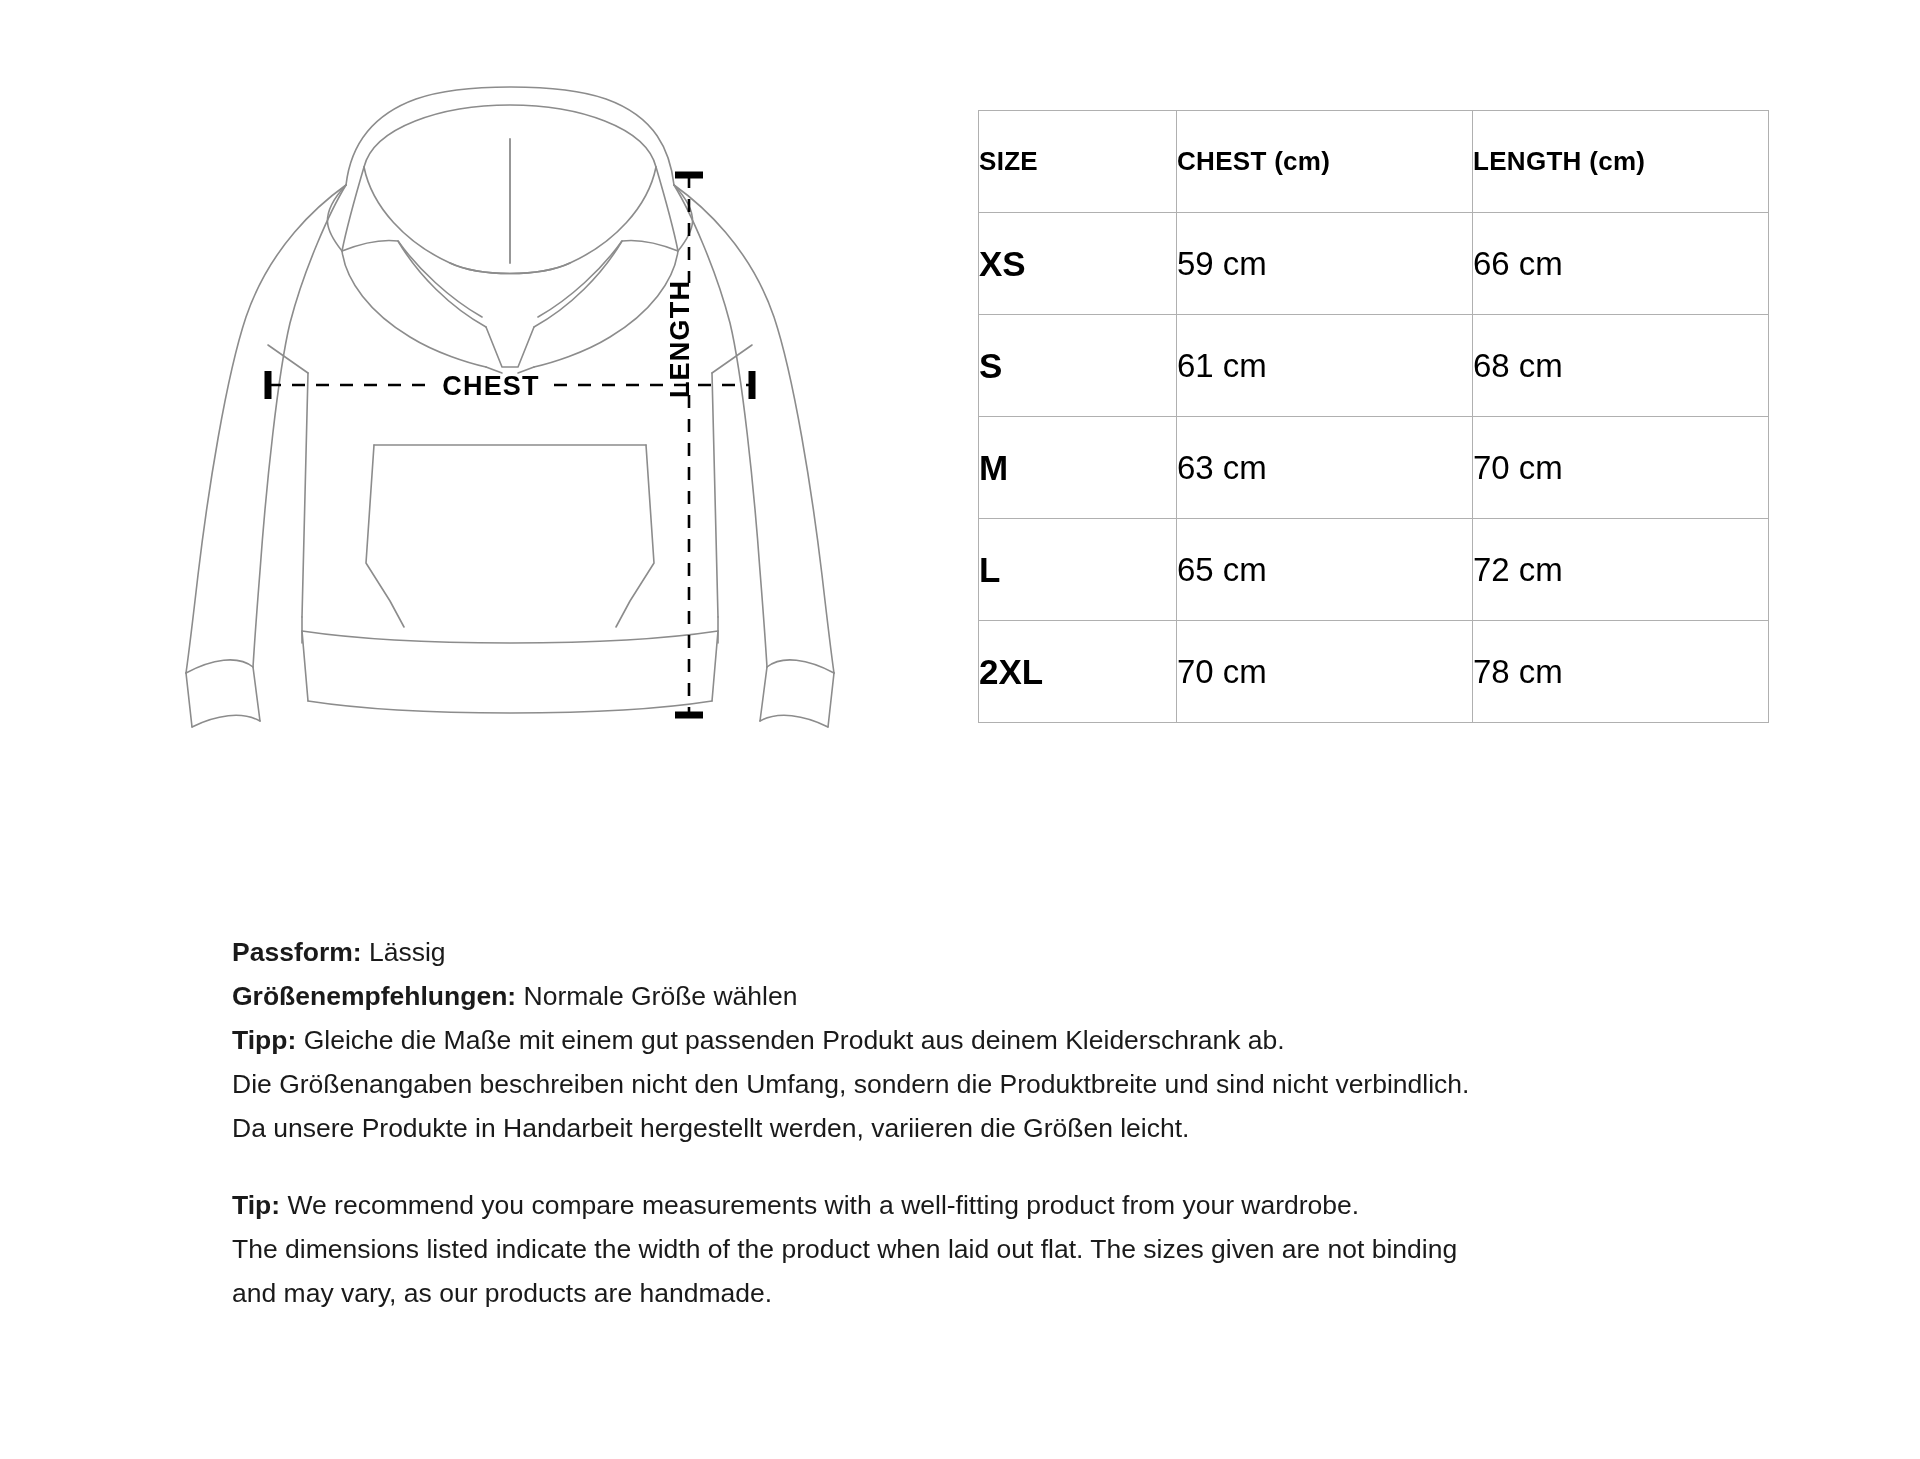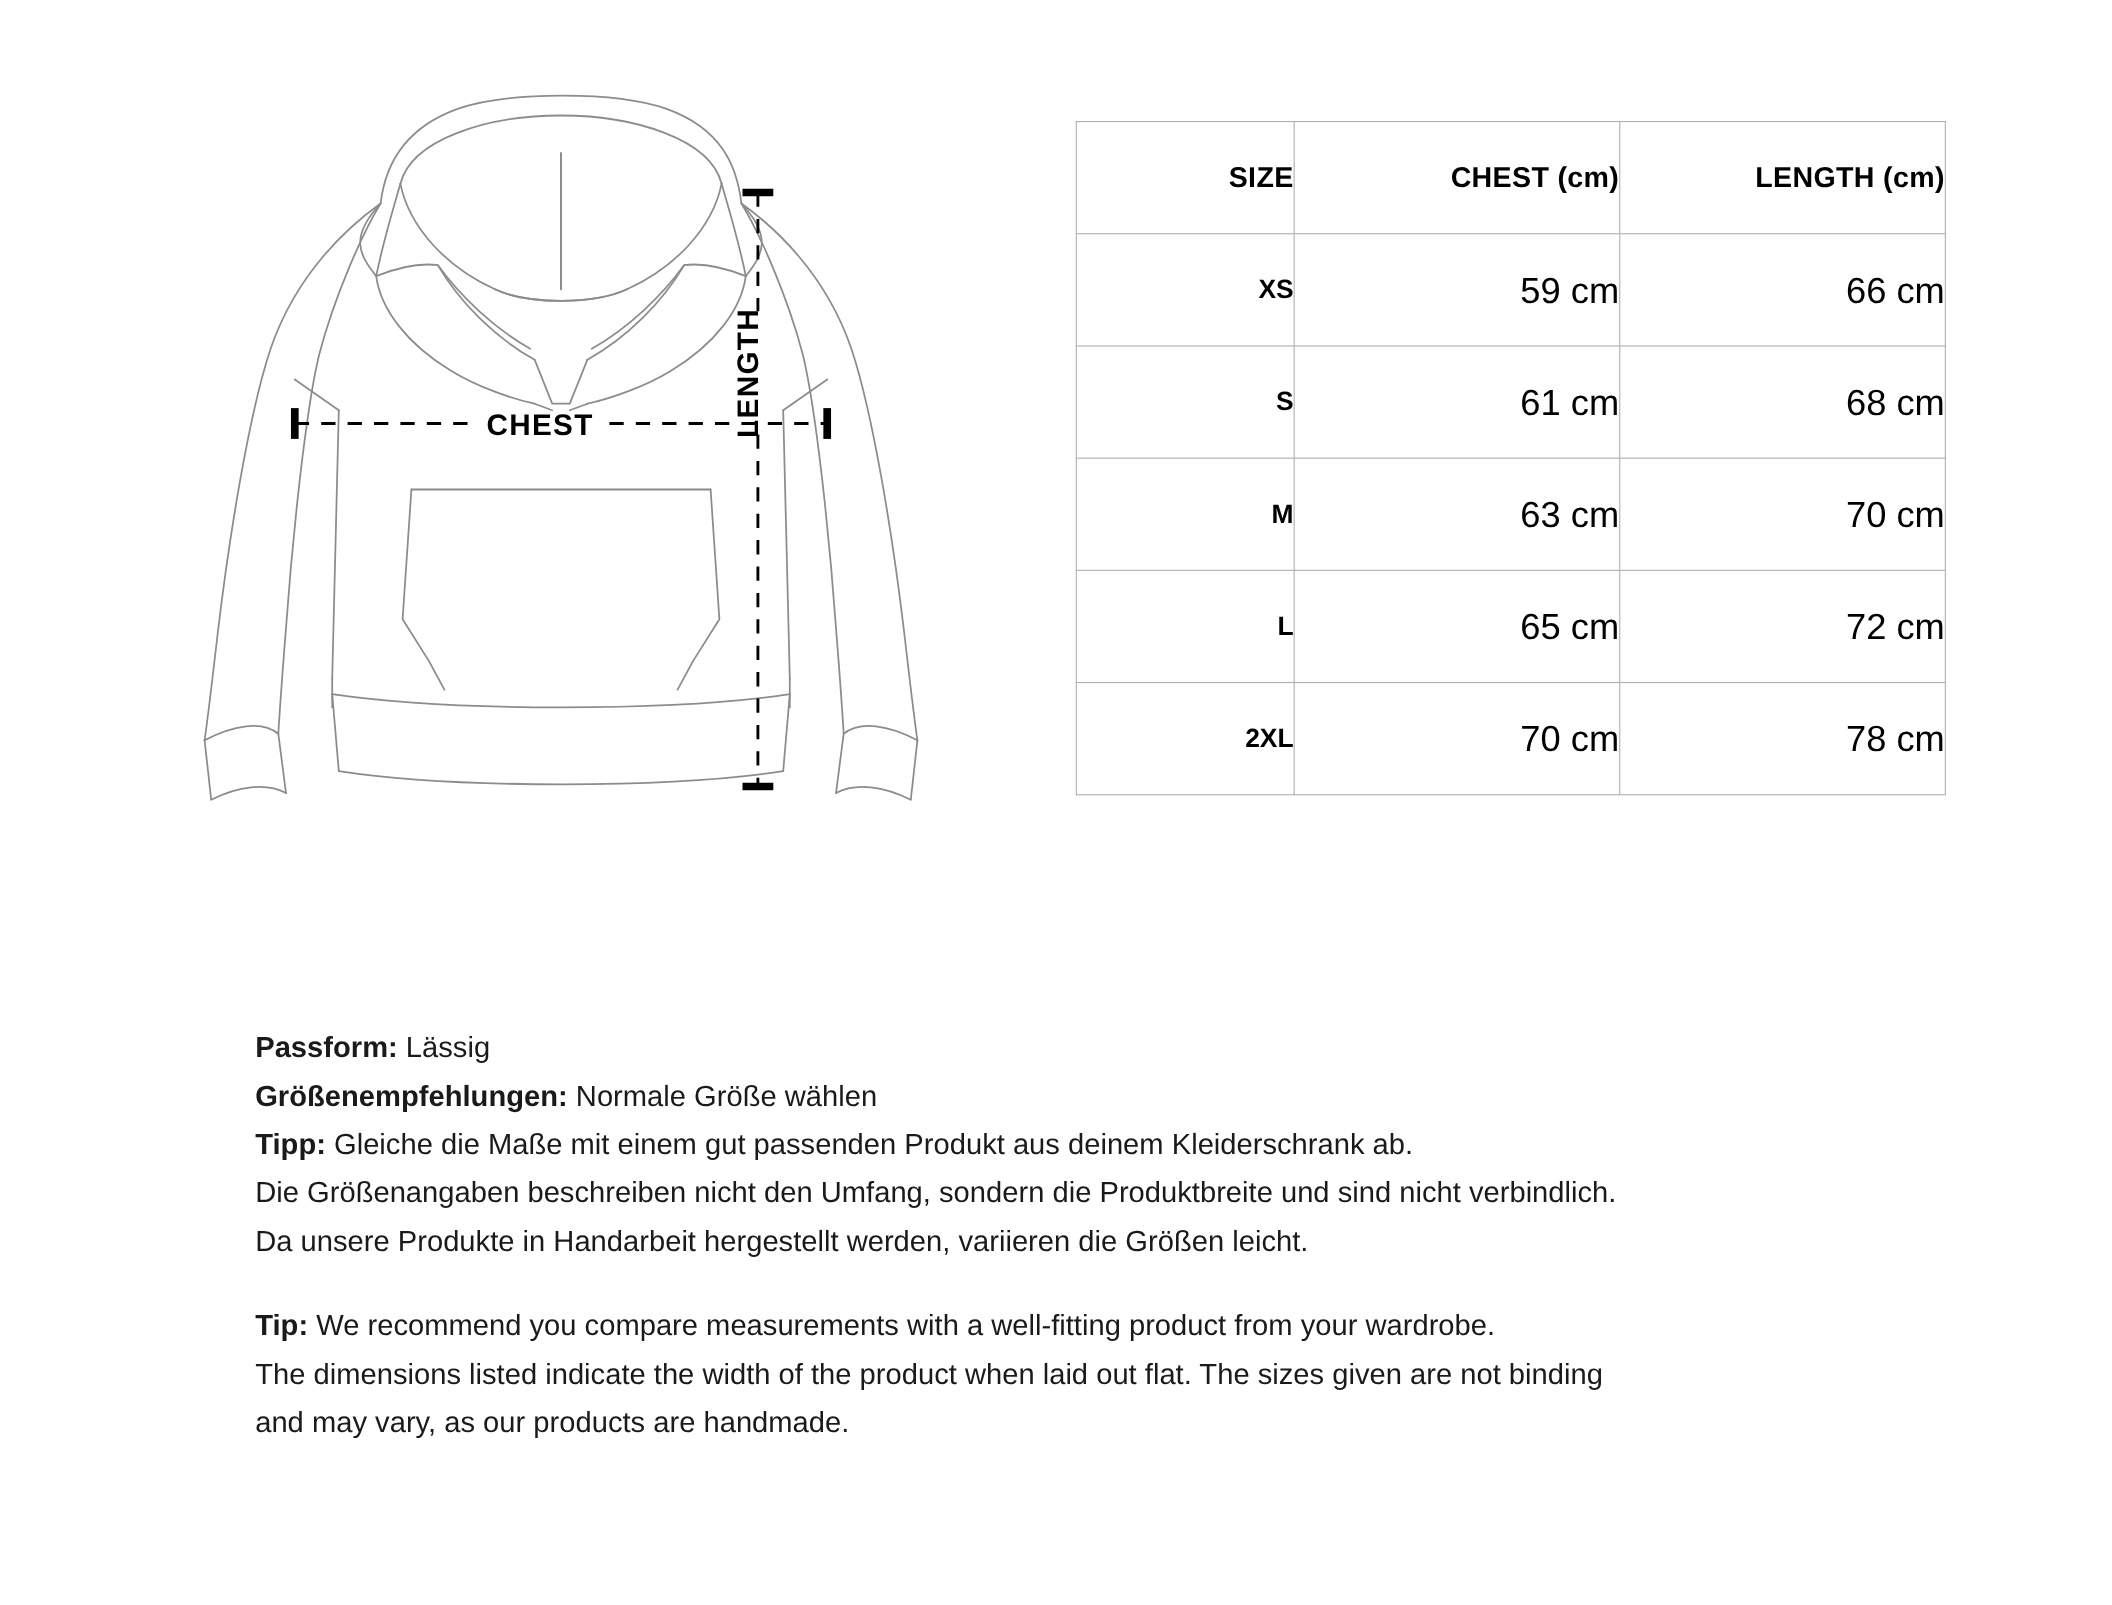--- a/index.html
+++ b/index.html
@@ -54,32 +54,32 @@
     width: 790px;
   }
   table.size-table {
     border-collapse: collapse;
     width: 790px;
     table-layout: fixed;
   }
   table.size-table th,
   table.size-table td {
     border: 1px solid #b0b0b0;
-    text-align: right;
+    text-align: left;
     vertical-align: middle;
     height: 101px;
     padding: 0;
   }
   table.size-table th {
     font-size: 26px;
     font-weight: bold;
     letter-spacing: 0.3px;
   }
   table.size-table td.size-cell {
-    font-size: 24px;
+    font-size: 35px;
     font-weight: bold;
   }
   table.size-table td.value-cell {
     font-size: 33px;
     font-weight: normal;
   }
   table.size-table col.c1 { width: 198px; }
   table.size-table col.c2 { width: 296px; }
   table.size-table col.c3 { width: 296px; }
 

